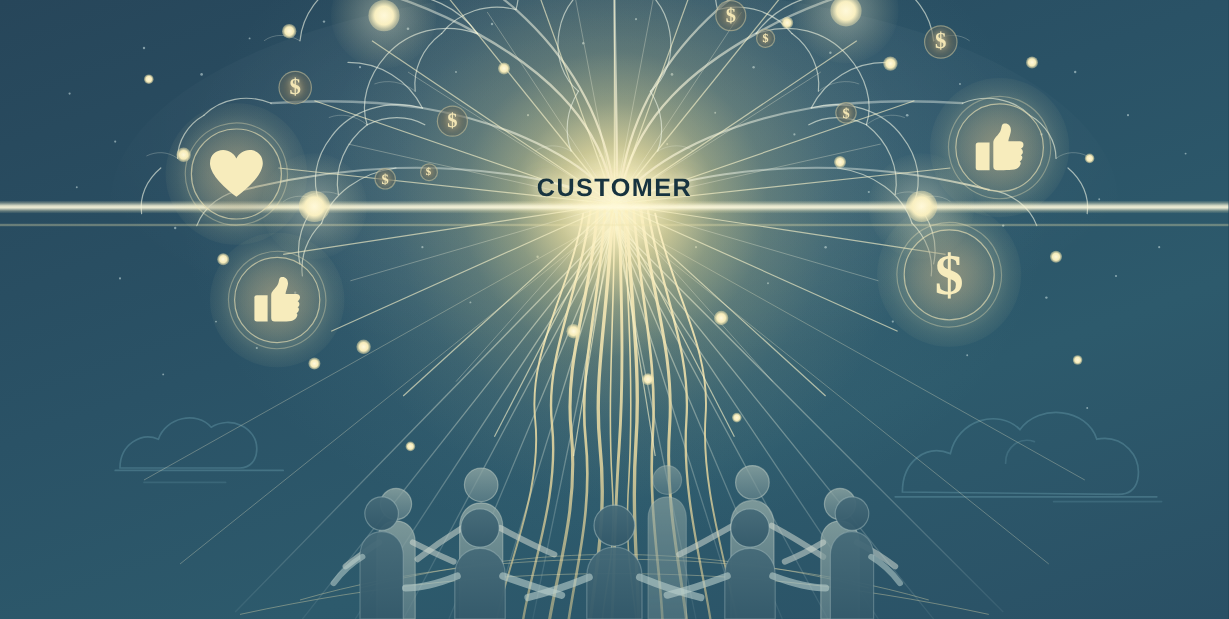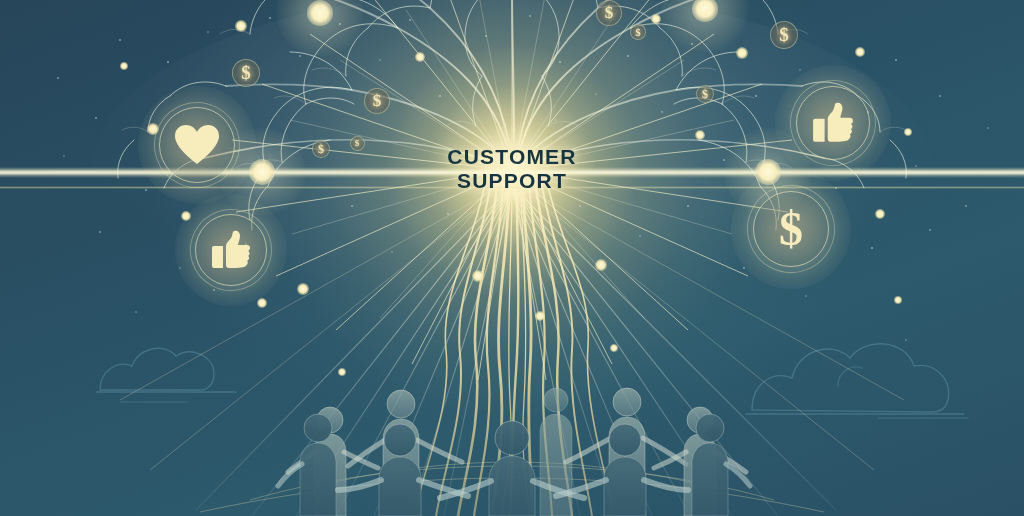--- a/index.html
+++ b/index.html
@@ -508,16 +508,15 @@
       <g>
         <circle cx="710" cy="428" r="14" fill="url(#figFront)" stroke="#a9c1c2" stroke-opacity=".45"></circle>
         <path d="M710 443 C699 443 692 452 692 463 L692 516 L728 516 L728 463 C728 452 721 443 710 443 Z" fill="url(#figFront)" stroke="#a9c1c2" stroke-opacity=".35"></path>
         <path d="M726 464 C736 470 744 478 750 486" stroke="#b9cfcc" stroke-opacity=".55" stroke-width="5" fill="none" stroke-linecap="round"></path>
       </g>
     </g>
   </svg>
 
   <div id="title">
     <span class="ln">CUSTOMER</span>
-    <span class="ln">SUPPORT</span>
   </div>
 
 </div>
 
 </body></html>

